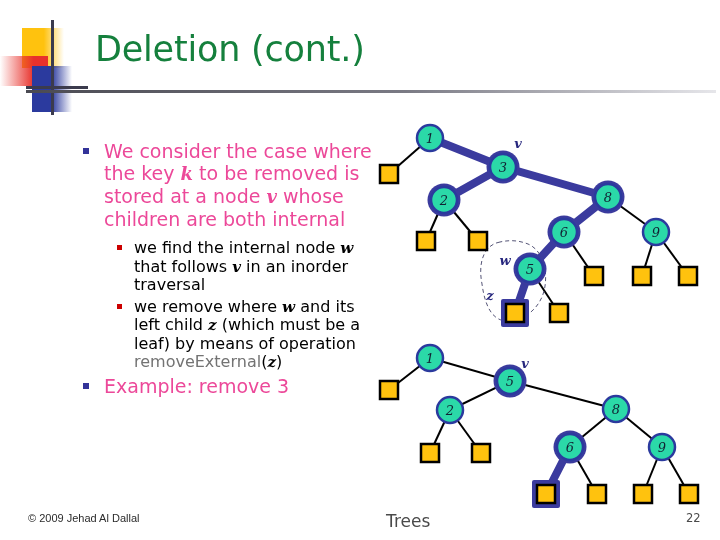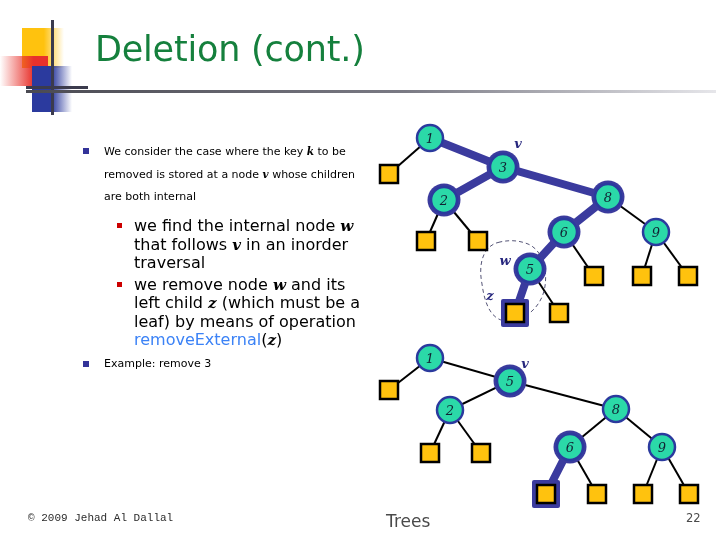--- a/index.html
+++ b/index.html
@@ -79,23 +79,23 @@
   
   #body-col {
     position: absolute;
     left: 82px;
     top: 140px;
     width: 290px;
   }
   .lvl1 {
     position: relative;
     padding-left: 22px;
-    font-size: 11px;
+    font-size: 19px;
     line-height: 22px;
-    color: #000000;
+    color: #ec4899;
     font-family: "DejaVu Sans", sans-serif;
   }
   .lvl1 > .bullet {
     position: absolute;
     left: 1px;
     top: 8px;
     width: 6px;
     height: 6px;
     background: #333399;
   }
@@ -119,35 +119,35 @@
     height: 5px;
     background: #cc0000;
   }
   .var {
     font-family: "DejaVu Serif", serif;
     font-style: italic;
     font-weight: bold;
     font-size: 0.95em;
   }
   .code-blue {
-    color: #3b82f6;
+    color: #737373;
     margin-top: 48px;
   }
   #example-bullet {
     margin-top: 0;
   }
 
   
   #footer-left {
     position: absolute;
     left: 28px;
     top: 512px;
     font-size: 11px;
     color: #2b2b2b;
-    font-family: Liberation Mono, monospace;
+    font-family: Liberation Sans, sans-serif;
   }
   #footer-center {
     position: absolute;
     left: 386px;
     top: 511px;
     font-size: 17px;
     color: #4a4a4a;
     font-family: "DejaVu Sans", sans-serif;
   }
   #footer-right {
@@ -208,21 +208,21 @@
   <div class="lvl2-group">
     <div class="lvl2">
       <span class="bullet"></span>
       <span><span>we find the internal node </span><span class="var">w</span><span> that follows </span><span class="var">v</span><span> in an inorder traversal</span></span>
     </div>
     <div class="lvl2">
       <span class="bullet"></span>
     </div>
     <div class="lvl2">
       <span class="bullet"></span>
-      <span><span>we remove node </span><span class="var">w</span><span> and its left child </span><span class="var">z</span><span> (which must be a leaf) by means of operation </span><span class="code-blue">removeExternal</span><span>(</span><span class="var">z</span><span>)</span></span>
+      <span><span>we remove where </span><span class="var">w</span><span> and its left child </span><span class="var">z</span><span> (which must be a leaf) by means of operation </span><span class="code-blue">removeExternal</span><span>(</span><span class="var">z</span><span>)</span></span>
     </div>
   </div>
 
   <div class="lvl1" id="example-bullet">
     <span class="bullet"></span>
     <span>Example: remove 3</span>
   </div>
 
 </div>
 

